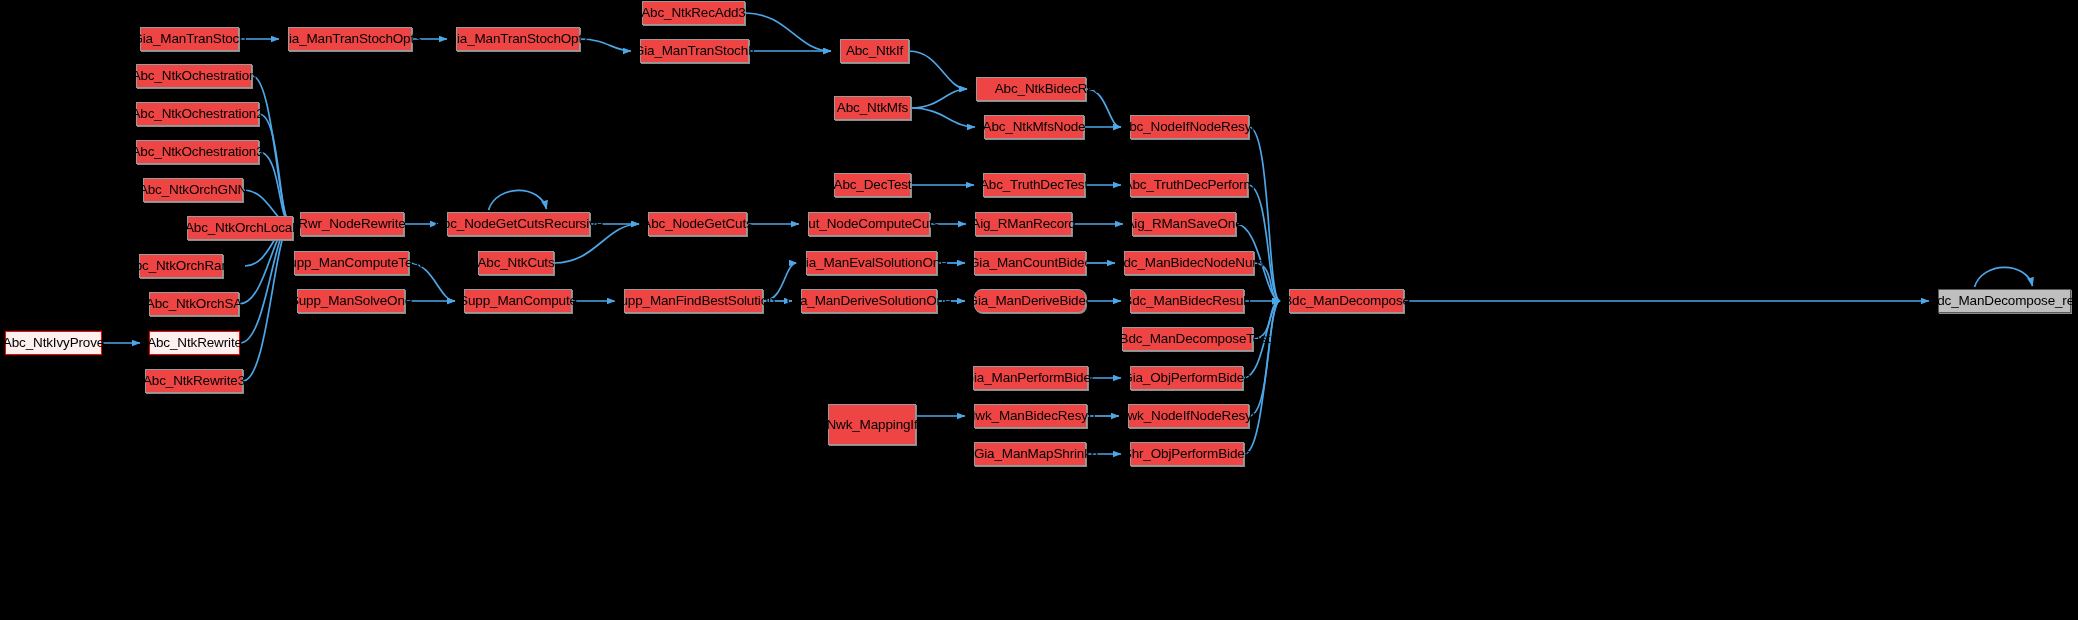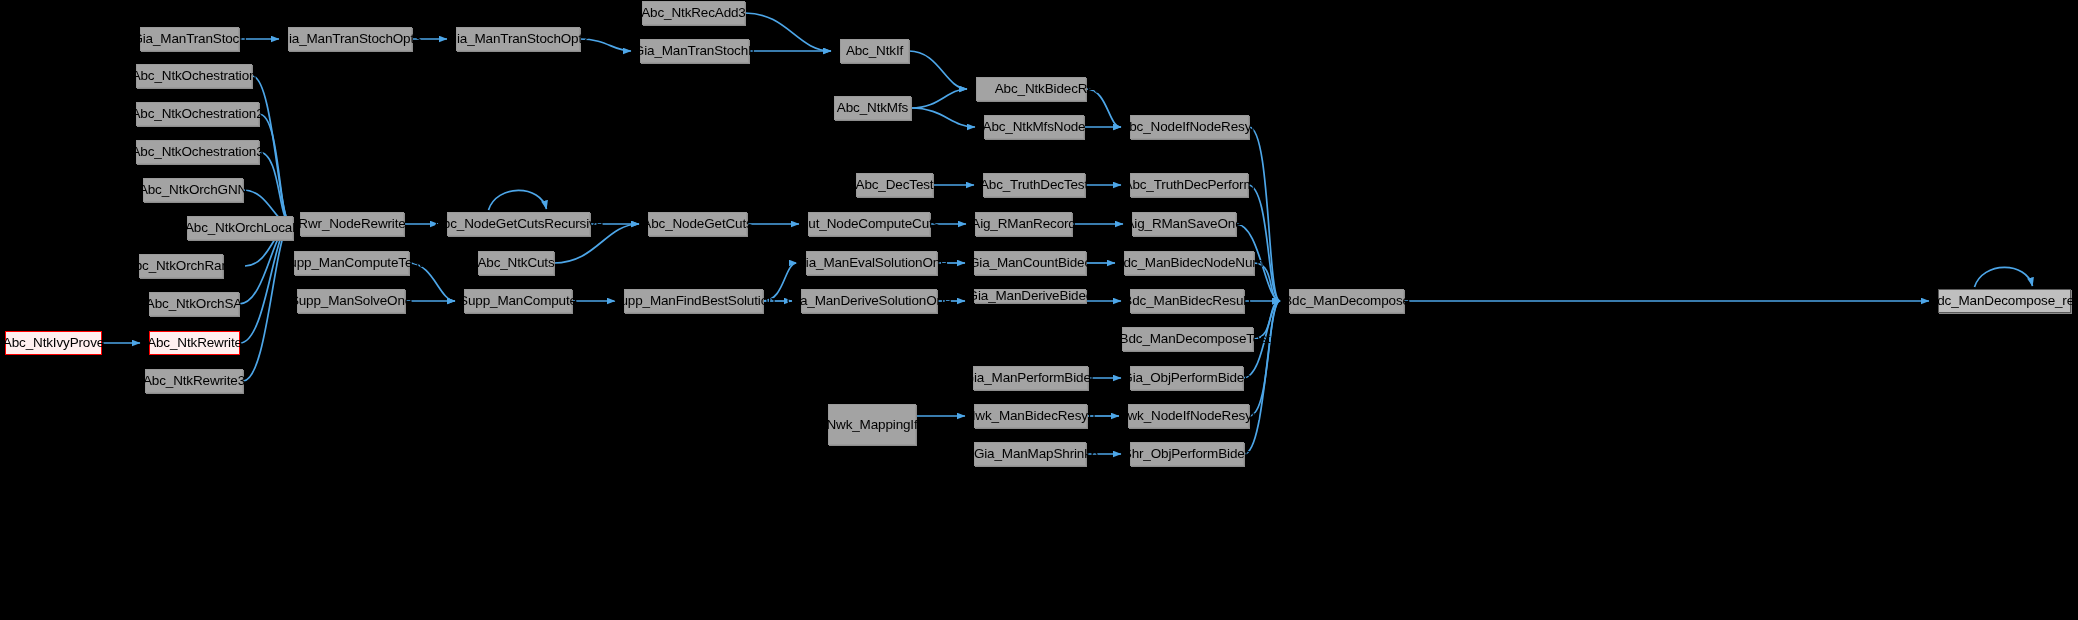--- a/index.html
+++ b/index.html
@@ -9,21 +9,21 @@
     width:2078px;
     height:620px;
     background:#000;
     font-family:"Liberation Sans", sans-serif;
     overflow:hidden;
   }
   #edges{position:absolute;left:0;top:0;width:2078px;height:620px;pointer-events:none;}
   .node{
     position:absolute;
     box-sizing:border-box;
-    background:#a3a3a3;
+    background:#ef4444;
     border:1px solid #9a9a9a;
     color:#000000;
     font-size:13.5px;
     line-height:1;
     display:flex;
     align-items:center;
     justify-content:center;
     white-space:nowrap;
     box-shadow:1px 1px 0 0 #8c8c8c;
     letter-spacing:-0.15px;
@@ -174,21 +174,21 @@
       </div>
       <div class="node" style="left: 648px; top: 212px; width: 99px; height: 24px;">
         <span>Abc_NodeGetCuts</span>
       </div>
       <div class="node" style="left: 478px; top: 251px; width: 76px; height: 24px;">
         <span>Abc_NtkCuts</span>
       </div>
       <div class="node" style="left: 808px; top: 212px; width: 122px; height: 24px;">
         <span>Cut_NodeComputeCuts</span>
       </div>
-      <div class="node" style="left: 856px; top: 173px; width: 77px; height: 24px;">
+      <div class="node" style="left: 834px; top: 173px; width: 77px; height: 24px;">
         <span>Abc_DecTest</span>
       </div>
       <div class="node" style="left: 983px; top: 173px; width: 102px; height: 24px;">
         <span>Abc_TruthDecTest</span>
       </div>
       <div class="node" style="left: 1130px; top: 173px; width: 118px; height: 24px;">
         <span>Abc_TruthDecPerform</span>
       </div>
       <div class="node" style="left: 975px; top: 212px; width: 97px; height: 24px;">
         <span>Aig_RManRecord</span>
@@ -213,21 +213,21 @@
       </div>
       <div class="node" style="left: 464px; top: 289px; width: 108px; height: 24px;">
         <span>Supp_ManCompute</span>
       </div>
       <div class="node" style="left: 624px; top: 289px; width: 139px; height: 24px;">
         <span>Supp_ManFindBestSolution</span>
       </div>
       <div class="node" style="left: 801px; top: 289px; width: 136px; height: 24px;">
         <span>Gia_ManDeriveSolutionOne</span>
       </div>
-      <div class="node" style="left: 974px; top: 289px; width: 112px; height: 14px;">
+      <div class="node" style="left: 974px; top: 289px; width: 112px; height: 24px; border-radius: 8px;">
         <span>Gia_ManDeriveBidec</span>
       </div>
       <div class="node" style="left: 1130px; top: 289px; width: 114px; height: 24px; justify-content: center;">
         <span>Bdc_ManBidecResub</span>
       </div>
       <div class="node" style="left: 1122px; top: 327px; width: 131px; height: 24px; padding-left: 15px;">
         <span>Bdc_ManDecomposeTest</span>
       </div>
       <div class="node" style="left: 973px; top: 366px; width: 115px; height: 24px;">
         <span>Gia_ManPerformBidec</span>

